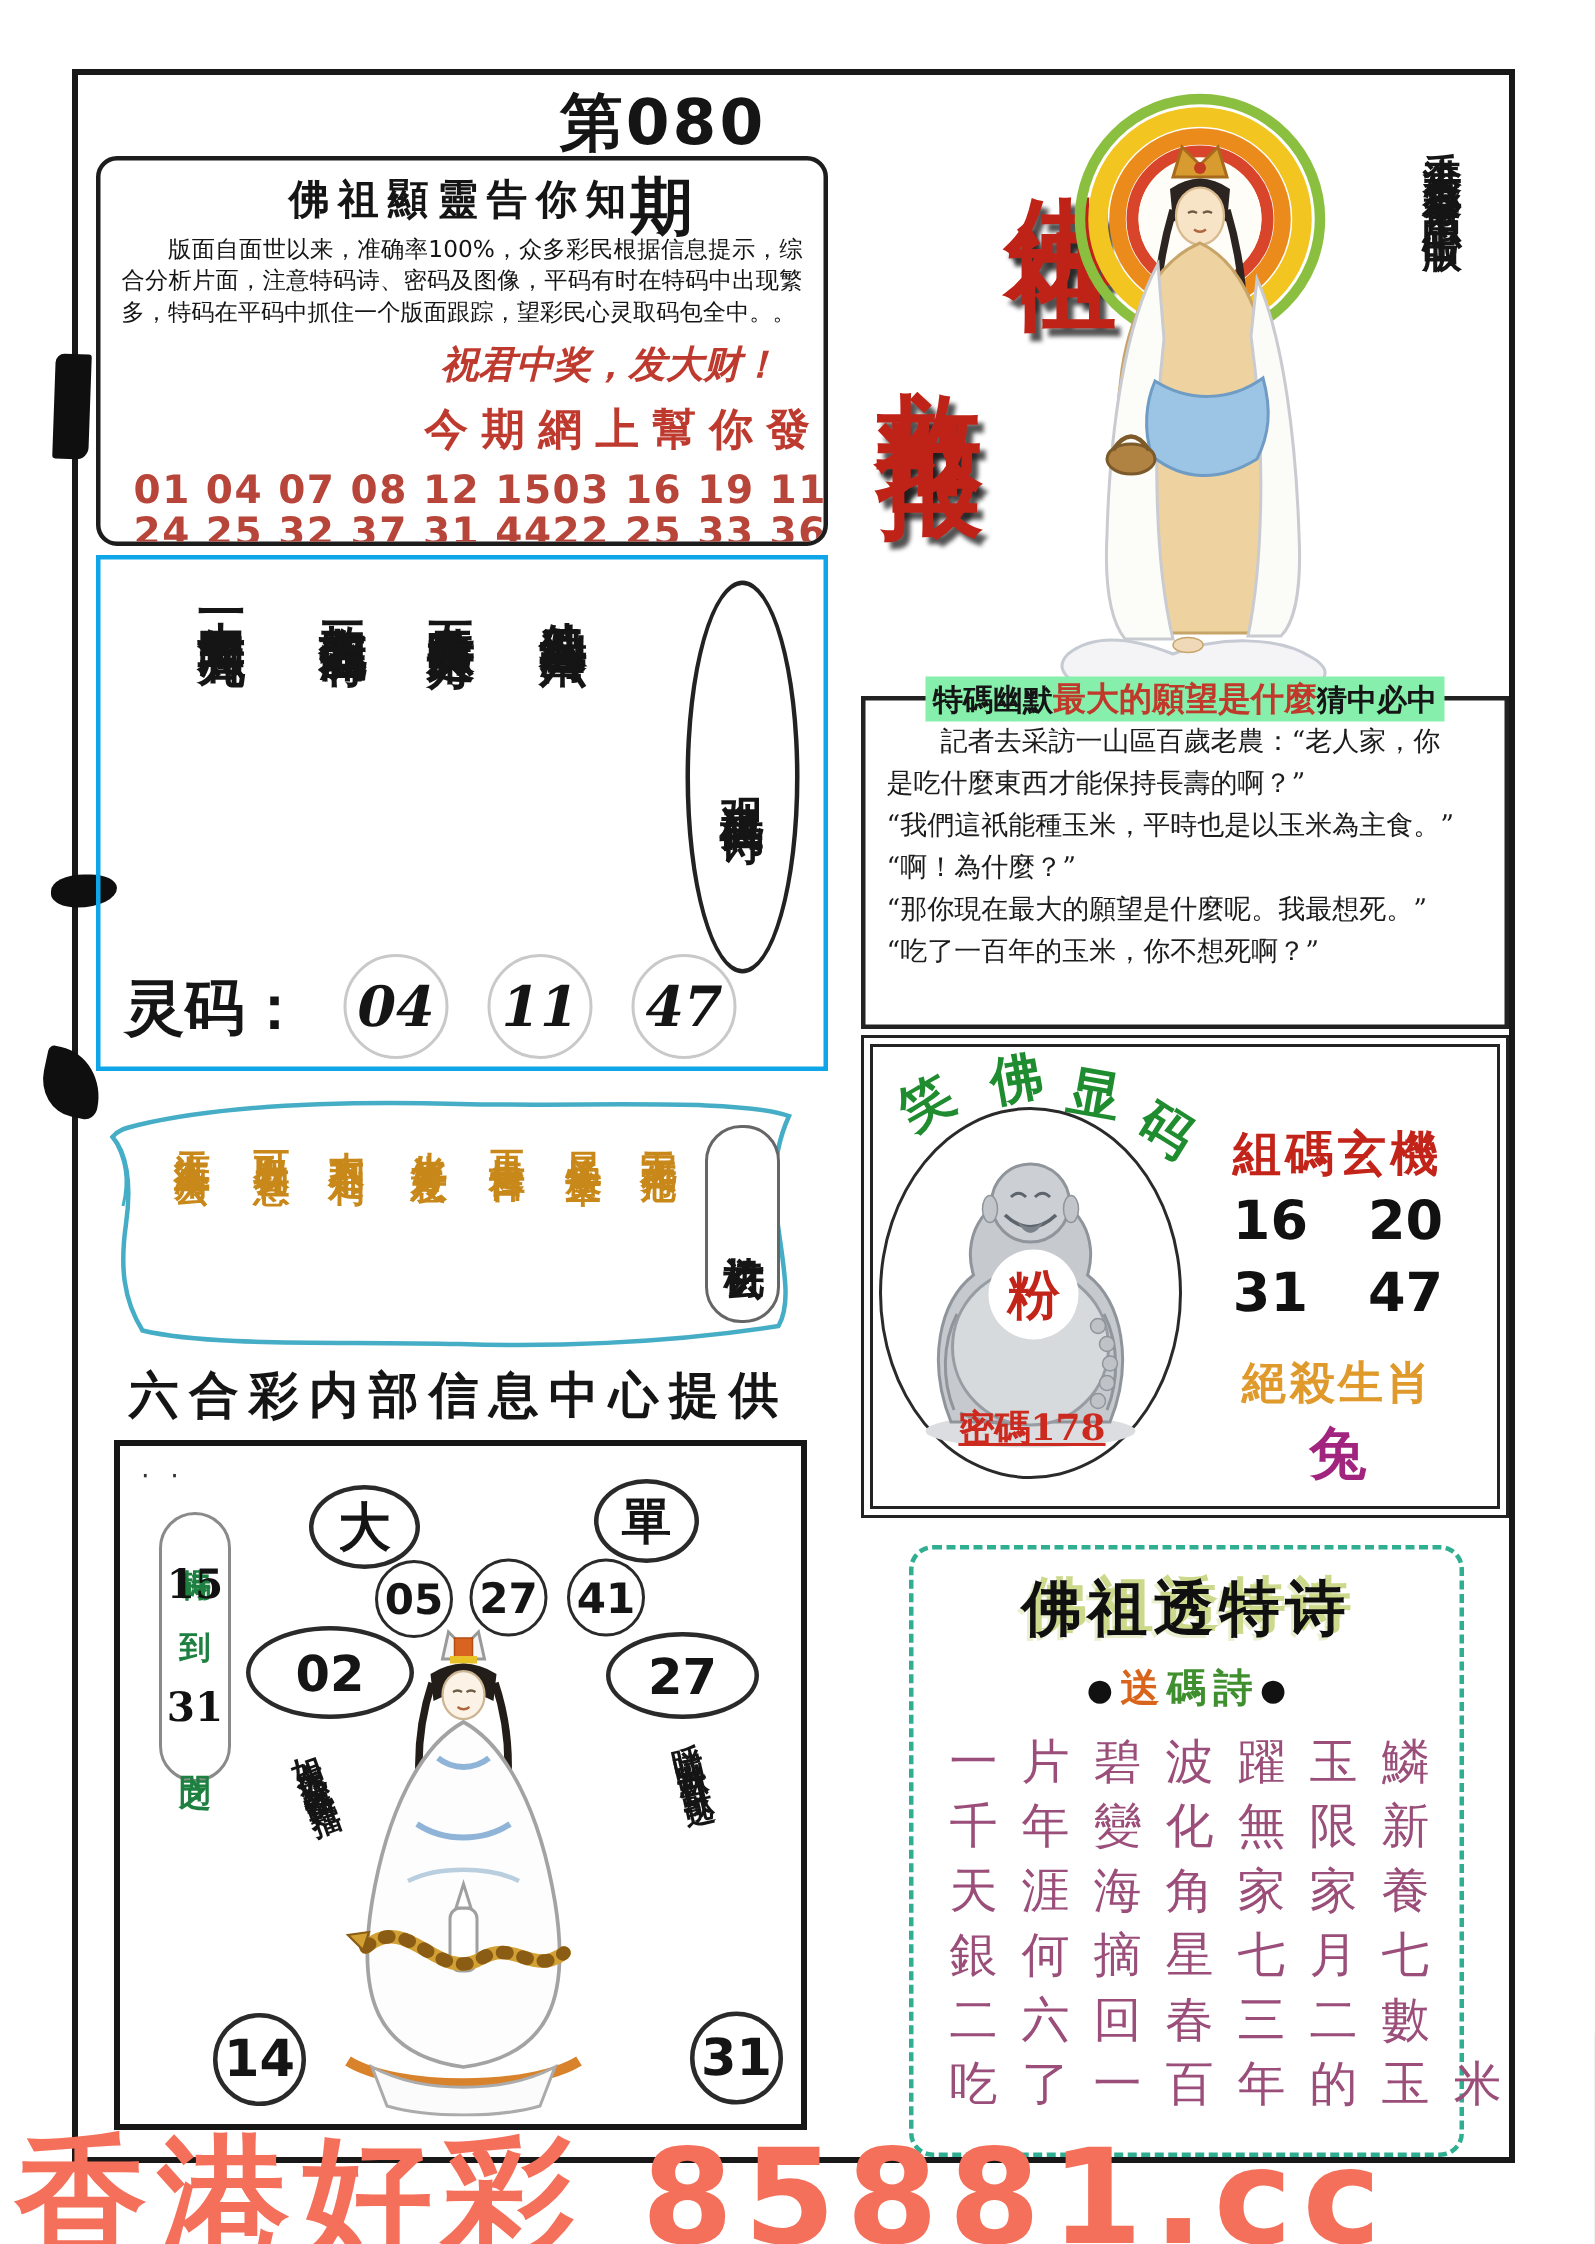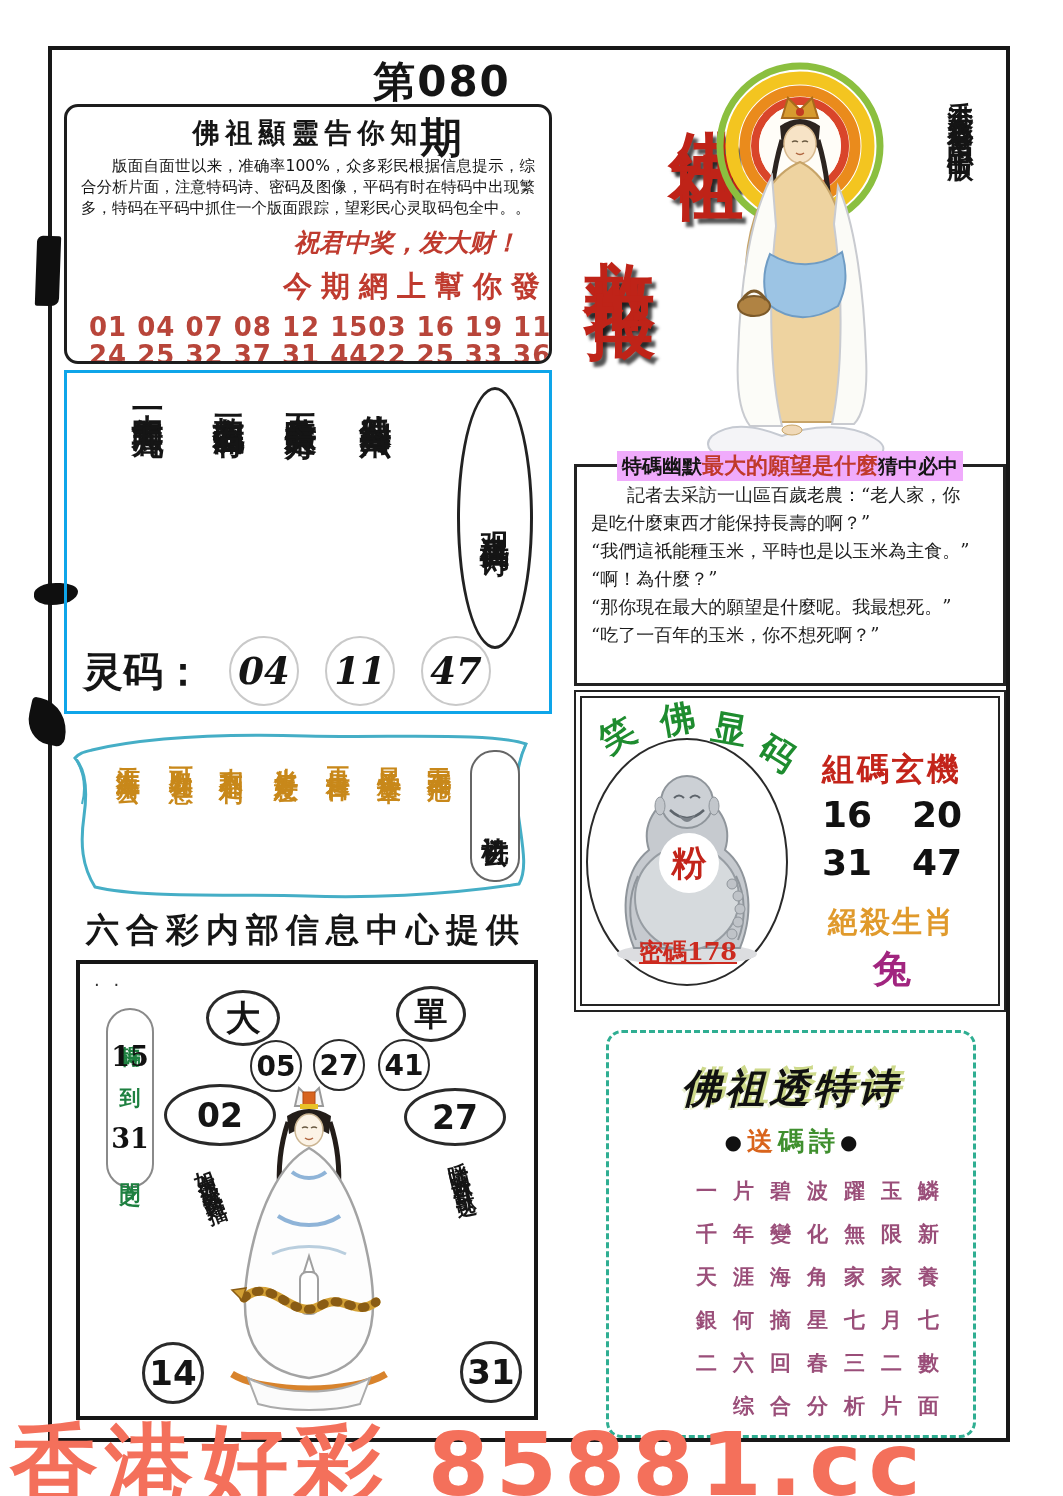--- a/index.html
+++ b/index.html
@@ -71,21 +71,21 @@
   .c14 { left:62px;  top:378px; } .c31 { left:380px; top:377px; }
 
   
   .mast-col { color:#bf2318; font-weight:800; text-shadow:4px 5px 3px rgba(25,25,25,.75); }
   .mast-r { left:658px; top:72px;  font-size:74px; letter-spacing:14px; height:240px; }
   .mast-l { left:574px; top:204px; font-size:70px; letter-spacing:16px; height:310px; }
   .publisher { left:944px; top:80px; height:366px; font-size:26px; font-weight:700; letter-spacing:5px; }
 
   
   .joke { left:574px; top:464px; width:432px; height:222px; border:3px solid #222; }
-  .joke-header { top:-16px; left:50%; transform:translateX(-50%); background:#f0abfc; padding:0 5px;
+  .joke-header { top:-16px; left:50%; transform:translateX(-50%); background:#86efac; padding:0 5px;
                  white-space:nowrap; font-size:20px; font-weight:700; }
   .joke-header .red { color:#c0392b; font-size:22px; }
   .joke-body { padding:14px 12px 0 14px; font-size:18px; line-height:28px; color:#1c1c1c; }
   .joke-body .indent { text-indent:2em; }
 
   
   .lbbox { left:574px; top:690px; width:432px; height:322px; border:2px solid #222;
            box-shadow: inset 0 0 0 4px #fff, inset 0 0 0 6px #232323; }
   .diag-ch { font-size:35px; font-weight:800; color:#1e8c2f; }
   .lb-oval { left:10px; top:46px; width:202px; height:248px; border:2.5px solid #2a2a2a; border-radius:50%; }
@@ -94,28 +94,28 @@
   .mima { left:36px; top:244px; width:152px; text-align:center; font-size:24px; font-weight:700; color:#cc2a1f;text-decoration:underline; }
   .grp-title { left:216px; top:56px;  width:200px; text-align:center; font-size:32px; font-weight:800; color:#c3241a; letter-spacing:3px; }
   .grp-row { left:216px; top:102px; width:200px; display:flex; justify-content:center; gap:40px;
              font-size:36px; font-weight:800; color:#111; }
   .grp-row2 { top:150px; }
   .kill-title { left:216px; top:210px; width:200px; text-align:center; font-size:30px; font-weight:800; color:#e09a2c; letter-spacing:2px; }
   .zodiac { left:216px; top:252px; width:200px; text-align:center; font-size:38px; font-weight:800; color:#a1257f; }
 
   
   .toute { left:606px; top:1030px; width:370px; height:408px; border:3px dashed #2fae92; border-radius:16px; }
-  .toute-title { margin-top:28px; text-align:center; font-size:40px; font-weight:800; letter-spacing:4px; color:#101010;
-                 text-shadow:4px -3px 0 #cdd98a, -2px 2px 0 #e9efcf;font-style:italic; }
+  .toute-title { margin-top:12px; text-align:center; font-size:40px; font-weight:800; letter-spacing:4px; color:#101010;
+                 text-shadow:4px -3px 0 #cdd98a, -2px 2px 0 #e9efcf; }
   .toute-sub { margin-top:8px; display:flex; justify-content:center; align-items:center; gap:5px;
                font-size:26px; font-weight:800; }
   .toute-sub .dot { font-size:20px; color:#111; }
   .toute-sub .c1 { color:#d9641c; } .toute-sub .c2, .toute-sub .c3 { color:#3f8f2e; }
   .poem { margin:10px 0 0 24px; width:322px; }
-  .poem-row { font-size:21px; font-weight:700; color:#9a4e79; letter-spacing:16px; line-height:43px; white-space:nowrap;text-align:right; }
+  .poem-row { font-size:32px; font-weight:400; color:#9a4e79; letter-spacing:16px; line-height:43px; white-space:nowrap; }
 
   .banner { left:10px; top:1406px; font-size:88px; font-weight:800; color:#f4705b; letter-spacing:7px;
             white-space:nowrap; transform:scaleY(1.0); }
 </style>
 </head>
 <body>
 
 <div id="canvas">
 
   <div class="abs page-frame"></div>
@@ -326,19 +326,19 @@
       <span class="c2">碼</span>
       <span class="c3">詩</span>
       <span class="dot">●</span>
     </div>
     <div class="poem">
       <div class="poem-row kai">一片碧波躍玉鱗</div>
       <div class="poem-row kai">千年變化無限新</div>
       <div class="poem-row kai">天涯海角家家養</div>
       <div class="poem-row kai">銀何摘星七月七</div>
       <div class="poem-row kai">二六回春三二數</div>
-      <div class="poem-row kai">综合分析片面</div>
+      <div class="poem-row kai">吃了一百年的玉米</div>
     </div>
   </div>
 
   <div class="abs banner hei">香港好彩 85881.cc</div>
 
 </div>
 
 </body></html>

